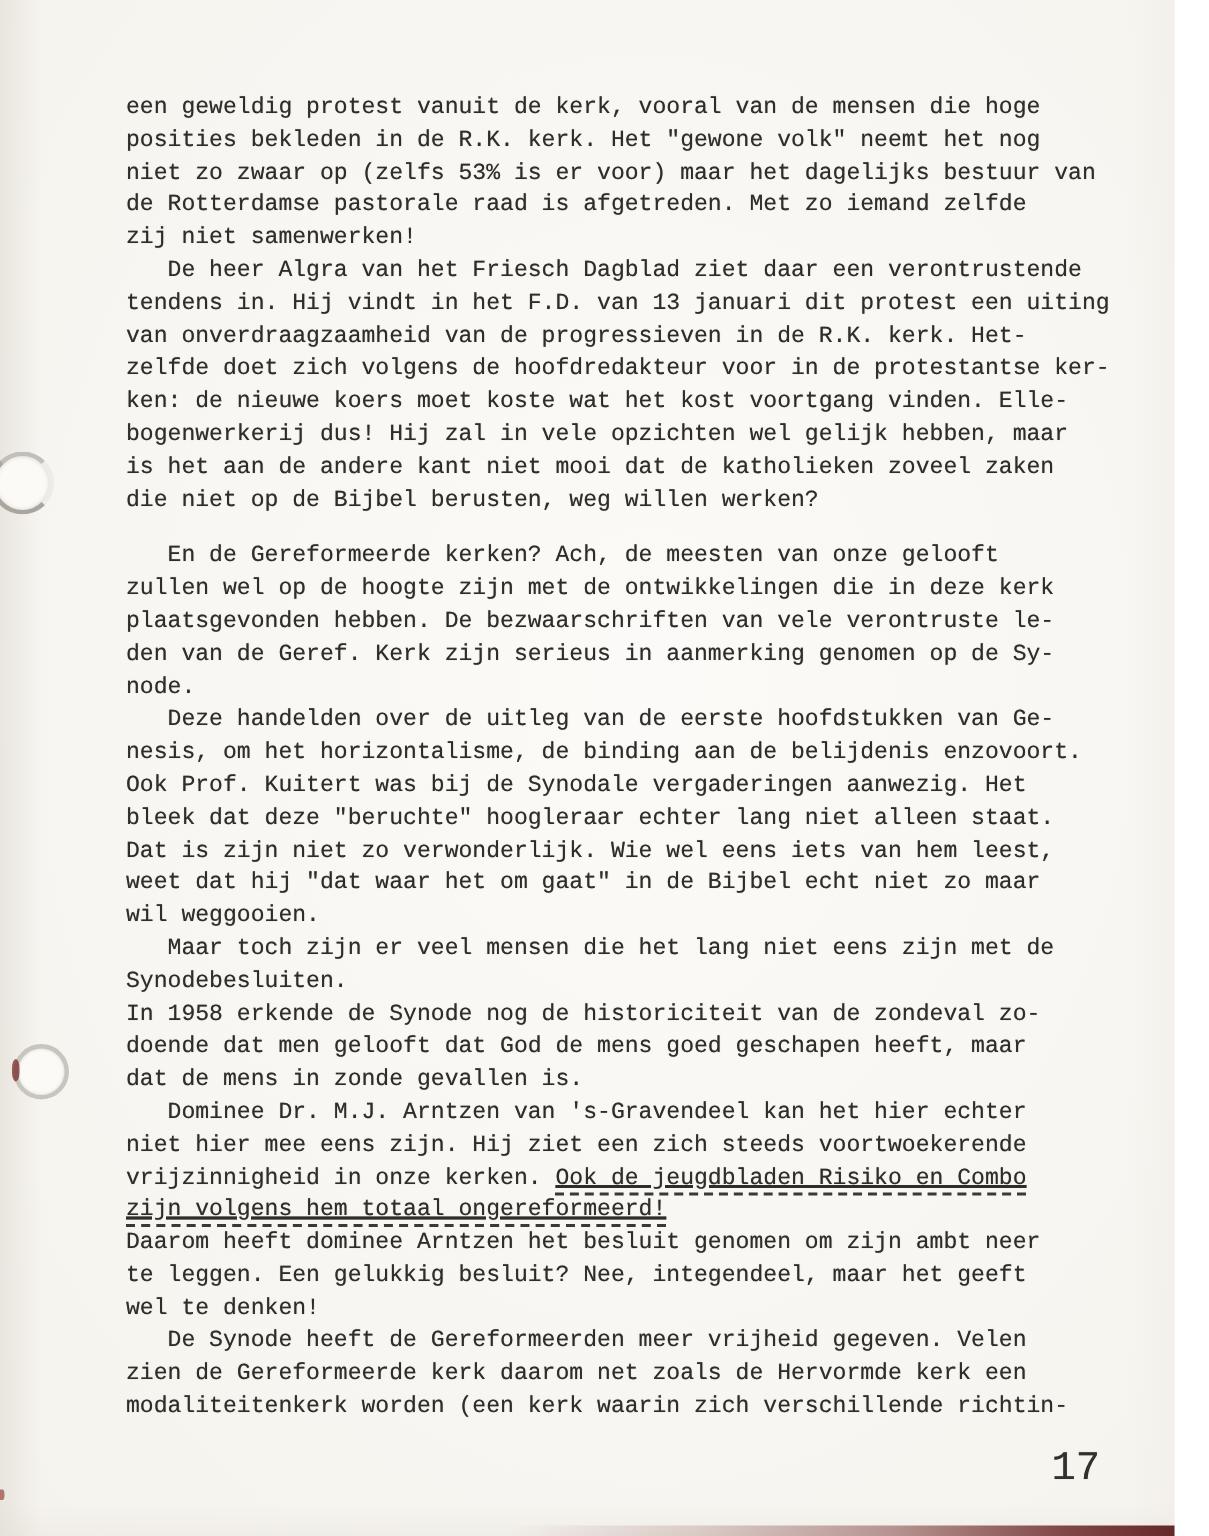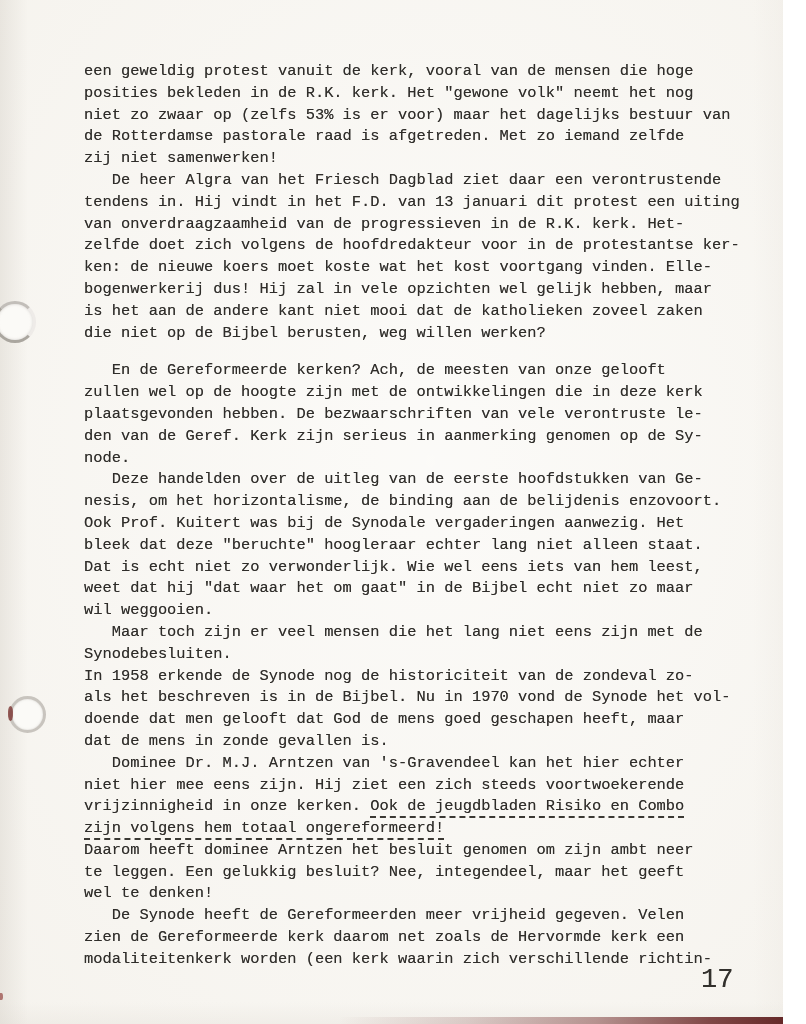--- a/index.html
+++ b/index.html
@@ -33,20 +33,21 @@
     text-shadow: 0 0 0.5px rgba(40,38,35,0.55);
   }
   .line {
     white-space: pre;
     height: 21.8px;
   }
   .line.blank {
     height: 16px;
   }
   .u {
+    text-decoration: underline;
     text-decoration-thickness: 1.5px;
     border-bottom: 2px dashed #3b3934;
     padding-bottom: 1px;
     text-align: center;
   }
   .page-number {
     position: absolute;
     left: 701px;
     top: 965px;
     font-size: 27px;
@@ -138,27 +139,26 @@
       <div class="line blank"></div>
       <div class="line">   En de Gereformeerde kerken? Ach, de meesten van onze gelooft</div>
       <div class="line">zullen wel op de hoogte zijn met de ontwikkelingen die in deze kerk</div>
       <div class="line">plaatsgevonden hebben. De bezwaarschriften van vele verontruste le-</div>
       <div class="line">den van de Geref. Kerk zijn serieus in aanmerking genomen op de Sy-</div>
       <div class="line">node.</div>
       <div class="line">   Deze handelden over de uitleg van de eerste hoofdstukken van Ge-</div>
       <div class="line">nesis, om het horizontalisme, de binding aan de belijdenis enzovoort.</div>
       <div class="line">Ook Prof. Kuitert was bij de Synodale vergaderingen aanwezig. Het</div>
       <div class="line">bleek dat deze "beruchte" hoogleraar echter lang niet alleen staat.</div>
-      <div class="line">Dat is echt niet zo verwonderlijk. Wie wel eens iets van hem leest,</div>
+      <div class="line">Dat is zijn niet zo verwonderlijk. Wie wel eens iets van hem leest,</div>
       <div class="line">weet dat hij "dat waar het om gaat" in de Bijbel echt niet zo maar</div>
       <div class="line">wil weggooien.</div>
       <div class="line">   Maar toch zijn er veel mensen die het lang niet eens zijn met de</div>
       <div class="line">Synodebesluiten.</div>
       <div class="line">In 1958 erkende de Synode nog de historiciteit van de zondeval zo-</div>
-      <div class="line">als het beschreven is in de Bijbel. Nu in 1970 vond de Synode het vol-</div>
       <div class="line">doende dat men gelooft dat God de mens goed geschapen heeft, maar</div>
       <div class="line">dat de mens in zonde gevallen is.</div>
       <div class="line">   Dominee Dr. M.J. Arntzen van 's-Gravendeel kan het hier echter</div>
       <div class="line">niet hier mee eens zijn. Hij ziet een zich steeds voortwoekerende</div>
       <div class="line"><span>vrijzinnigheid in onze kerken. </span><span class="u">Ook de jeugdbladen Risiko en Combo</span></div>
       <div class="line"><span class="u">zijn volgens hem totaal ongereformeerd!</span></div>
       <div class="line">Daarom heeft dominee Arntzen het besluit genomen om zijn ambt neer</div>
       <div class="line">te leggen. Een gelukkig besluit? Nee, integendeel, maar het geeft</div>
       <div class="line">wel te denken!</div>
       <div class="line">   De Synode heeft de Gereformeerden meer vrijheid gegeven. Velen</div>

